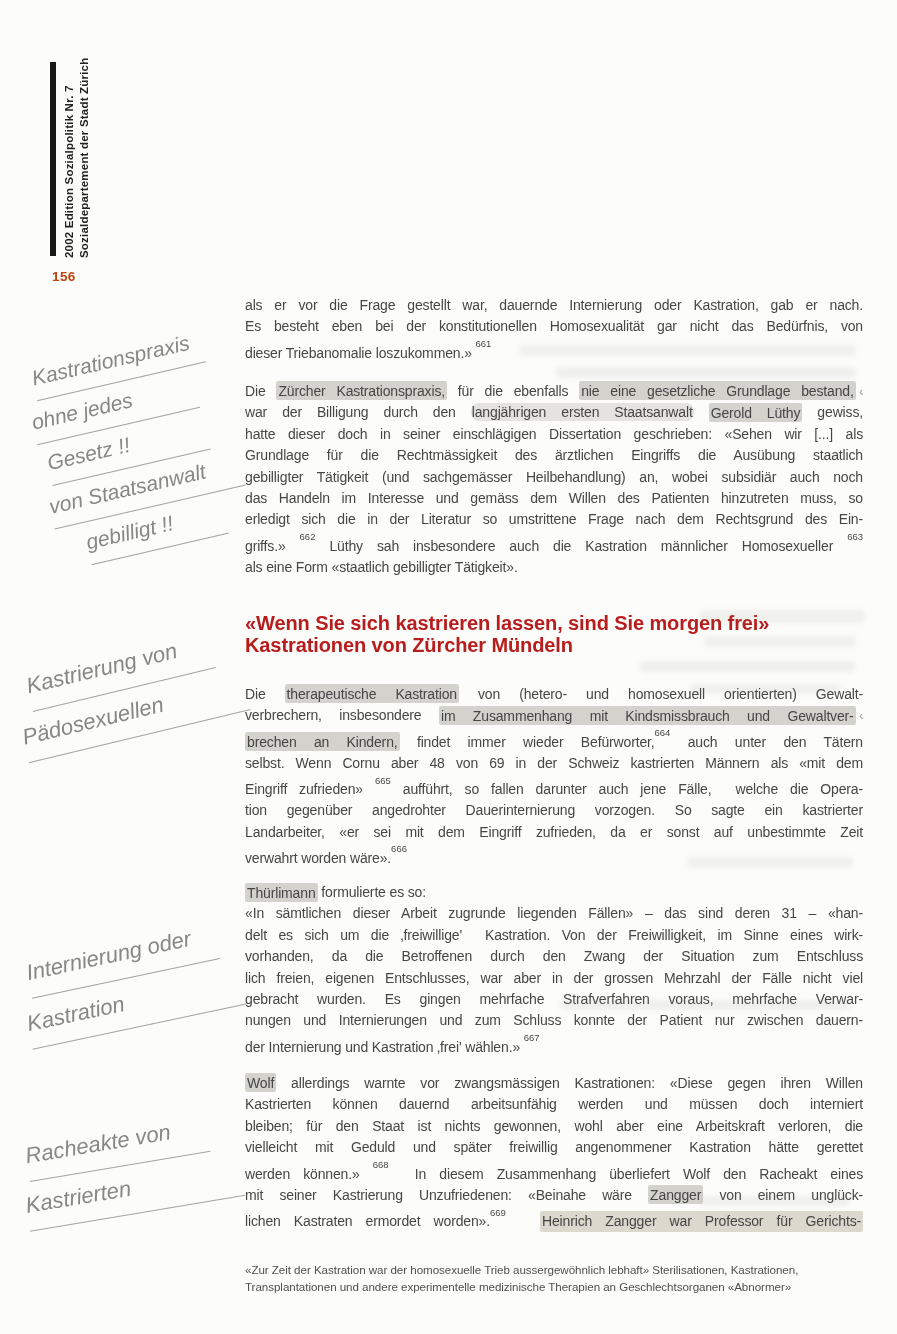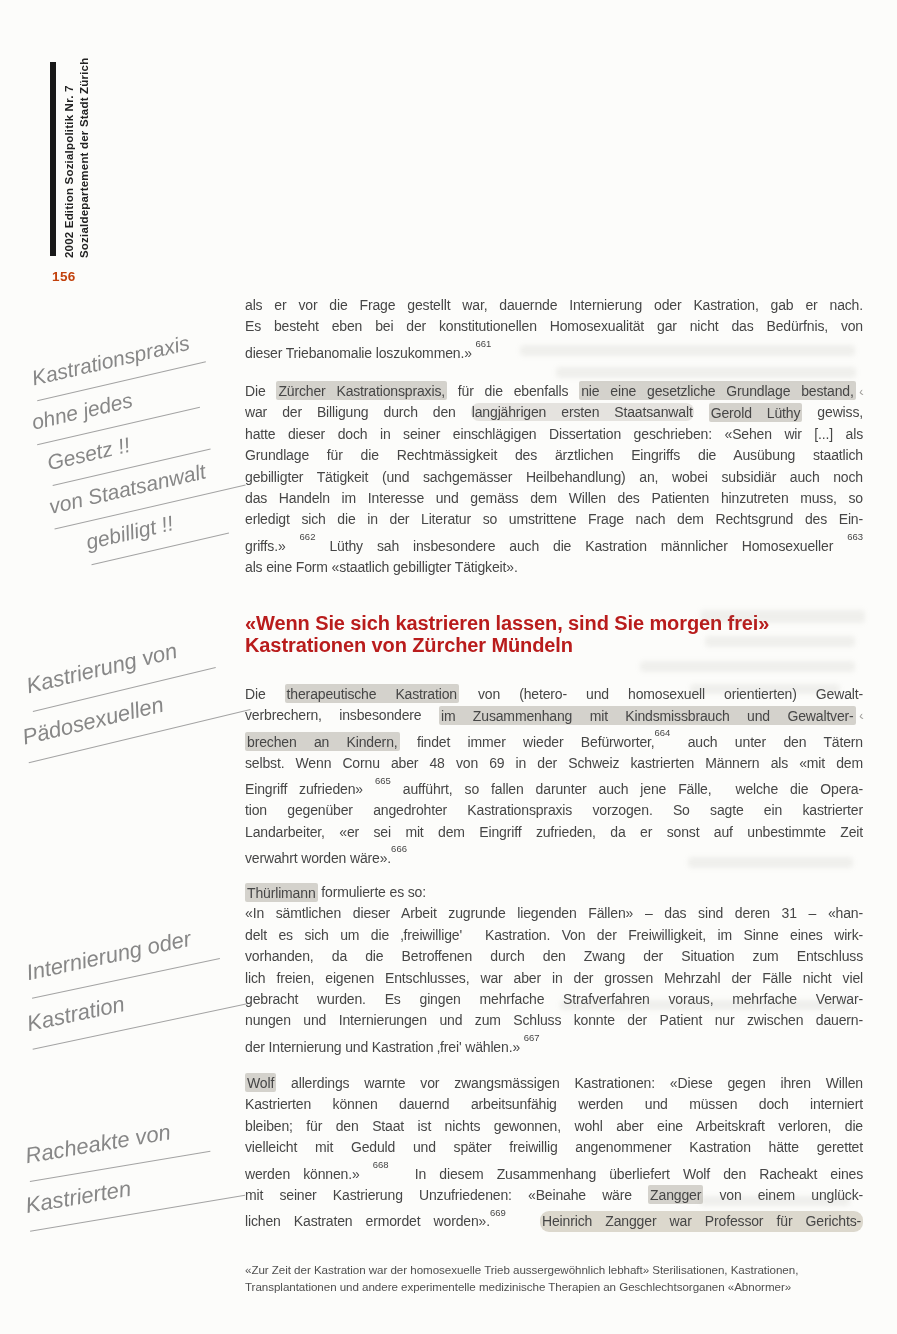--- a/index.html
+++ b/index.html
@@ -21,21 +21,21 @@
   .para{margin:0;}
   .col div.para:nth-of-type(2){margin-top:17px;}
   .col div.para:nth-of-type(3){margin-top:0;}
   .col div.para:nth-of-type(4){margin-top:13px;}
   .col div.para:nth-of-type(5){margin-top:15px;}
   .heading{font-size:20px;line-height:22.3px;font-weight:bold;color:#b91c1c;margin:34px 0 27px 0;letter-spacing:-0.1px;}
   sup.fn{font-size:9.5px;position:relative;top:-4.5px;letter-spacing:0;}
   
   .hl-gray{background:#d4d2cc;padding:1.5px 2px;border-radius:2px;box-decoration-break:clone;}
   .hl-light{background:#e5e3df;padding:1px 1px;border-radius:8px;}
-  .hl-warm{background:#dcd8cd;padding:2px 2px 3px;border-radius:9px;margin-left:21px;}
+  .hl-warm{background:#dcd8cd;padding:2px 2px 3px;border-radius:2px;margin-left:21px;}
   .tick{color:#a2a09c;font-size:13px;display:inline-block;transform:rotate(-10deg);margin-left:3px;letter-spacing:0;}
   
   .note{position:absolute;color:#878787;font-style:italic;transform-origin:0 0;}
   .nl{display:table;border-bottom:1.6px solid #a3a3a3;padding:0 26px 2px 0;white-space:nowrap;}
   .n1{left:16px;top:362px;transform:rotate(-13deg);font-size:21px;line-height:40px;}
   .n2{left:6px;top:668px;transform:rotate(-13.5deg);font-size:22px;line-height:46px;}
   .n3{left:12px;top:952px;transform:rotate(-12deg);font-size:22px;line-height:47px;}
   .n4{left:14px;top:1135px;transform:rotate(-9.5deg);font-size:22px;line-height:46px;}
   .n1 .nl:nth-child(1){margin-left:12px;padding-right:12px;}
   .n1 .nl:nth-child(2){margin-left:2px;padding-right:64px;}
@@ -105,21 +105,21 @@
     <h2 class="heading">
       <div>«Wenn Sie sich kastrieren lassen, sind Sie morgen frei»</div>
       <div>Kastrationen von Zürcher Mündeln</div>
     </h2>
     <div class="para">
         <div class="line j"><span>Die </span><span class="hl-gray">therapeutische Kastration</span><span> von (hetero- und homosexuell orientierten) Gewalt-</span></div>
         <div class="line j"><span>verbrechern, insbesondere </span><span class="hl-gray">im Zusammenhang mit Kindsmissbrauch und Gewaltver-</span><span class="tick">‹</span></div>
         <div class="line j"><span class="hl-gray">brechen an Kindern,</span><span> findet immer wieder Befürworter,</span><sup class="fn">664</sup><span> auch unter den Tätern</span></div>
         <div class="line j"><span>selbst. Wenn Cornu aber 48 von 69 in der Schweiz kastrierten Männern als «mit dem</span></div>
         <div class="line j"><span>Eingriff zufrieden» </span><sup class="fn">665</sup><span> aufführt, so fallen darunter auch jene Fälle,&nbsp; welche die Opera-</span></div>
-        <div class="line j"><span>tion gegenüber angedrohter Kastrationspraxis vorzogen. So sagte ein kastrierter</span></div>
+        <div class="line j"><span>tion gegenüber angedrohter Dauerinternierung vorzogen. So sagte ein kastrierter</span></div>
         <div class="line j"><span>Landarbeiter, «er sei mit dem Eingriff zufrieden, da er sonst auf unbestimmte Zeit</span></div>
         <div class="line"><span>verwahrt worden wäre».</span><sup class="fn">666</sup></div>
       </div>
     <div class="para">
         <div class="line"><span class="hl-gray">Thürlimann</span><span> formulierte es so:</span></div>
         <div class="line j"><span>«In sämtlichen dieser Arbeit zugrunde liegenden Fällen» – das sind deren 31 – «han-</span></div>
         <div class="line j"><span>delt es sich um die ‚freiwillige'&nbsp; Kastration. Von der Freiwilligkeit, im Sinne eines wirk-</span></div>
         <div class="line j"><span>vorhanden, da die Betroffenen durch den Zwang der Situation zum Entschluss</span></div>
         <div class="line j"><span>lich freien, eigenen Entschlusses, war aber in der grossen Mehrzahl der Fälle nicht viel</span></div>
         <div class="line j"><span>gebracht wurden. Es gingen mehrfache Strafverfahren voraus, mehrfache Verwar-</span></div>

